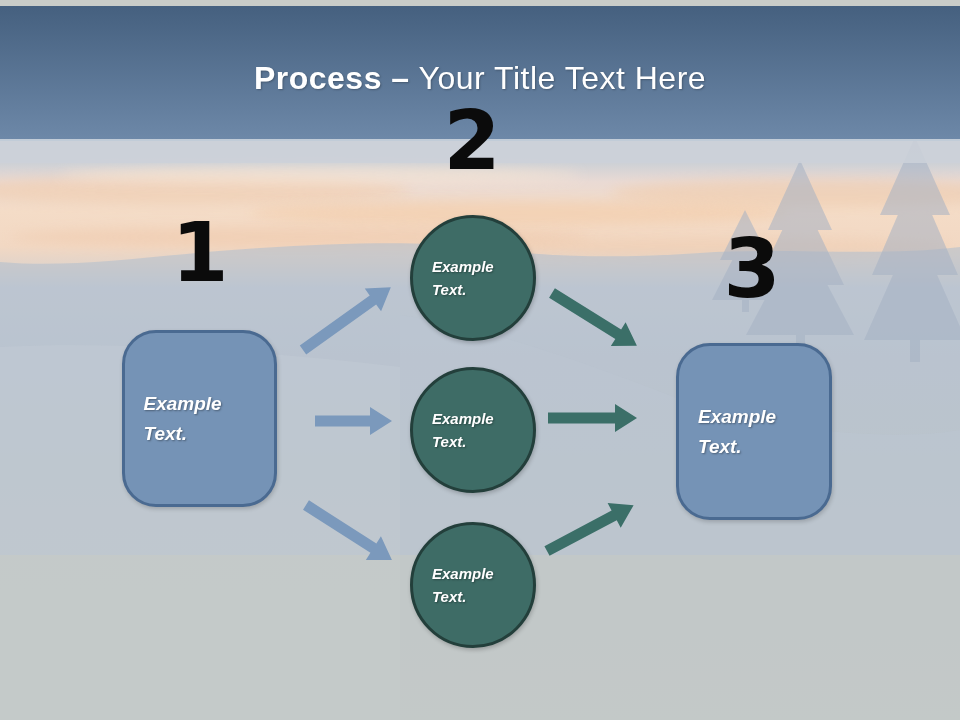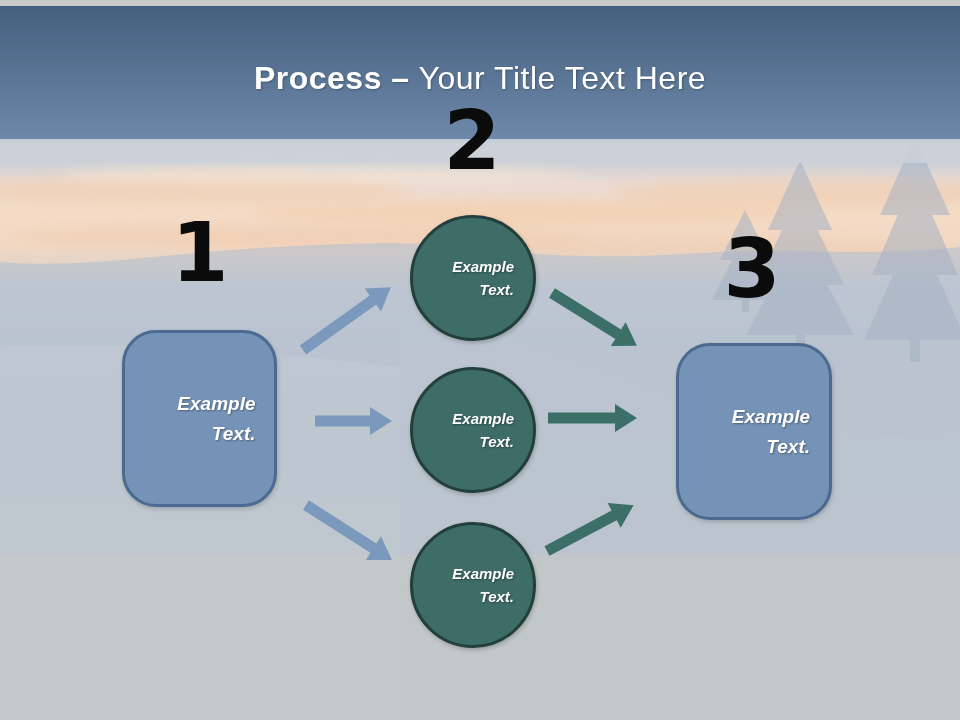--- a/index.html
+++ b/index.html
@@ -63,21 +63,21 @@
     width:126px; height:126px; border-radius:50%;
     background:var(--circle-fill); border:3px solid var(--circle-border);
     display:flex; align-items:center; justify-content:center;
     box-shadow:1px 2px 4px rgba(0,0,0,.22);
   }
   .c1{left:410px; top:215px;}
   .c2{left:410px; top:367px;}
   .c3{left:410px; top:522px;}
   .shape-label{
     color:var(--label-color); font-weight:700; font-style:italic;
-    text-align:right; line-height:1.55;
+    text-align:left; line-height:1.55;
     text-shadow:1px 1px 2px rgba(0,0,0,.35);
   }
   .proc-box .shape-label{font-size:19px; width:112px;}
   .proc-circle .shape-label{font-size:15px; width:82px;}
   
   .arrows{position:absolute; left:0; top:0; pointer-events:none;}
   .arrow-blue{fill:var(--arrow-blue);}
   .arrow-teal{fill:var(--arrow-teal);}
 </style>
 </head>

